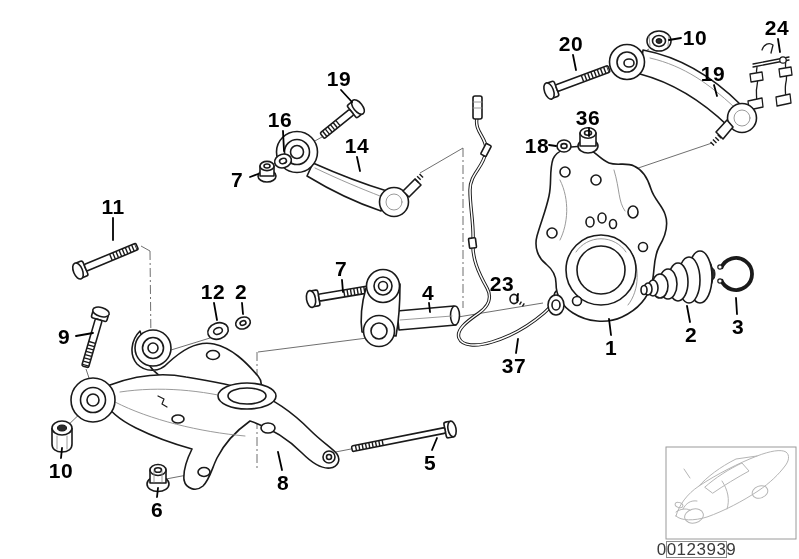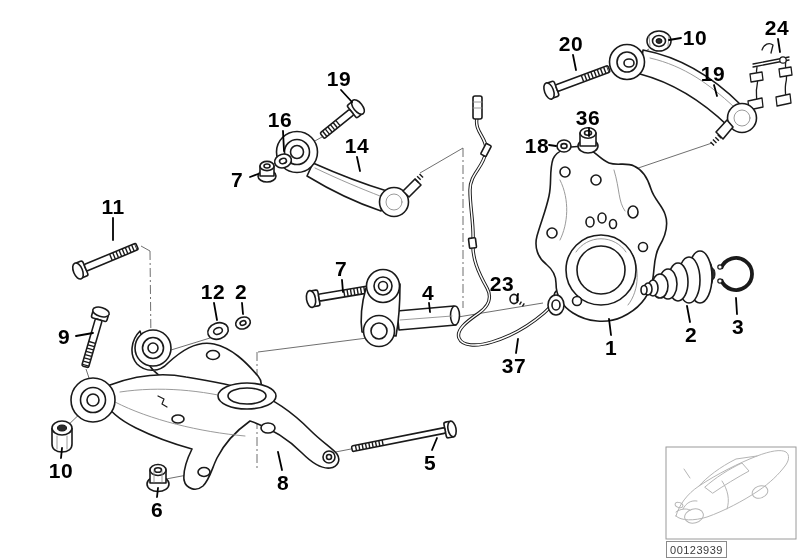--- a/index.html
+++ b/index.html
@@ -4,21 +4,21 @@
 <style>
   html,body{margin:0;padding:0;background:#fff;}
   .stage{position:relative;width:799px;height:559px;background:#fff;overflow:hidden;
          font-family:"Liberation Sans",sans-serif;}
   .stage svg{position:absolute;left:0;top:0;}
   .part-label{position:absolute;transform:translate(-50%,-50%);font-weight:bold;
          font-size:21px;line-height:1;color:#000;letter-spacing:.5px;cursor:pointer;
          user-select:none;}
   .image-number-box{position:absolute;left:666px;top:541px;width:59px;height:15px;
          border:1px solid #8a8a8a;background:#fff;display:flex;align-items:center;
-         justify-content:center;font-size:11px;color:#3a3a3a;letter-spacing:.5px;}
+         justify-content:center;font-size:17px;color:#3a3a3a;letter-spacing:.5px;}
   
   .ln {fill:none;stroke:#1a1a1a;stroke-width:1.6;stroke-linecap:round;stroke-linejoin:round;}
   .lnf{fill:#fff;stroke:#1a1a1a;stroke-width:1.6;stroke-linejoin:round;}
   .thn{fill:none;stroke:#8f8f8f;stroke-width:.9;stroke-linecap:round;}
   .ld {fill:none;stroke:#5f5f5f;stroke-width:.9;}
   .ldd{fill:none;stroke:#5f5f5f;stroke-width:.9;stroke-dasharray:9 3 2 3;}
   .tick{stroke:#000;stroke-width:1.8;stroke-linecap:round;}
   .thr{fill:none;stroke:#1a1a1a;stroke-dasharray:1.4 2;}
   .dk {fill:#2b2b2b;stroke:#111;stroke-width:1;}
   .car{fill:none;stroke:#b5b5b5;stroke-width:1;stroke-linejoin:round;stroke-linecap:round;}

